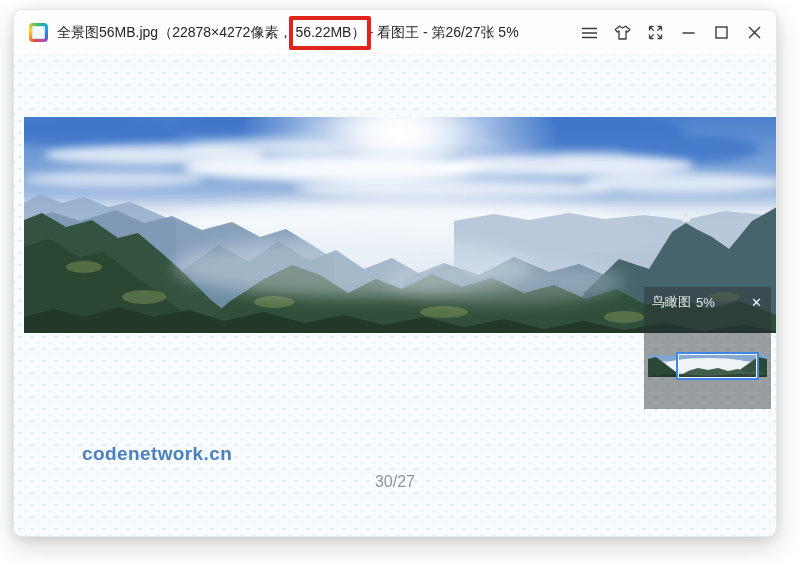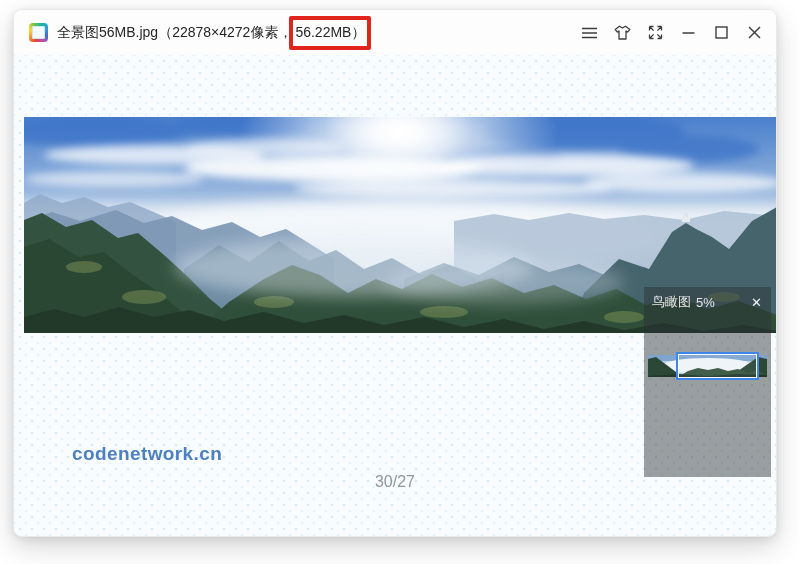--- a/index.html
+++ b/index.html
@@ -54,21 +54,21 @@
   }
 
   .main-image {
     position:absolute; left:10px; top:62px; width:753px; height:216px;
     overflow:hidden; background:#9db3cb;
   }
   .main-image svg { width:100%; height:100%; display:block; }
 
   
   .birdseye {
-    position:absolute; left:630px; top:232px; width:127px; height:190px;
+    position:absolute; left:630px; top:232px; width:127px; height:122px;
     background:rgba(42,48,52,0.46); z-index:20; color:#e6e8ea;
   }
   .birdseye-header {
     display:flex; align-items:center; padding:6px 7px 4px 8px; font-size:13px;
   }
   .birdseye-zoom { margin-left:5px; }
   .birdseye-close {
     margin-left:auto; font-size:13px; line-height:13px; color:#f2f3f4;
     background:none; border:none; cursor:default; padding:0 2px;
   }
@@ -78,21 +78,21 @@
   .thumb-strip svg { width:100%; height:100%; display:block; }
   .thumb-viewport {
     position:absolute; left:28px; top:-3px; width:83px; height:28px;
     border:2px solid #3f86ea;
     box-shadow: inset 0 0 0 1px rgba(255,255,255,.95);
     background:rgba(255,255,255,.06);
   }
 
   
   .watermark {
-    position:absolute; left:58px; top:388px; font-size:19px; font-weight:bold;
+    position:absolute; left:68px; top:388px; font-size:19px; font-weight:bold;
     color:#4d80c0; letter-spacing:.4px;
   }
   .page-indicator {
     position:absolute; left:0; right:0; top:418px; text-align:center;
     font-size:16px; color:#8e979d;
   }
 </style>
 </head>
 <body>
 
@@ -100,20 +100,21 @@
 
   <div class="title-bar">
     <div class="app-icon"></div>
 
     <div class="title-text">
       <span>全景图56MB.jpg（22878×4272像素，</span>
       <span class="hl-wrap">
         <span>56.22MB）</span>
         <span class="red-frame"></span>
       </span>
+      <span>- 看图王 - 第26/27张 5%</span>
     </div>
 
     <div class="controls">
       <button class="ctrl-btn" title="">
         <svg width="15" height="12" viewBox="0 0 15 12">
             <g stroke="#3c3c3c" stroke-width="1.4">
               <line x1="0" y1="1.5" x2="15" y2="1.5"></line>
               <line x1="0" y1="6" x2="15" y2="6"></line>
               <line x1="0" y1="10.5" x2="15" y2="10.5"></line>
             </g>

